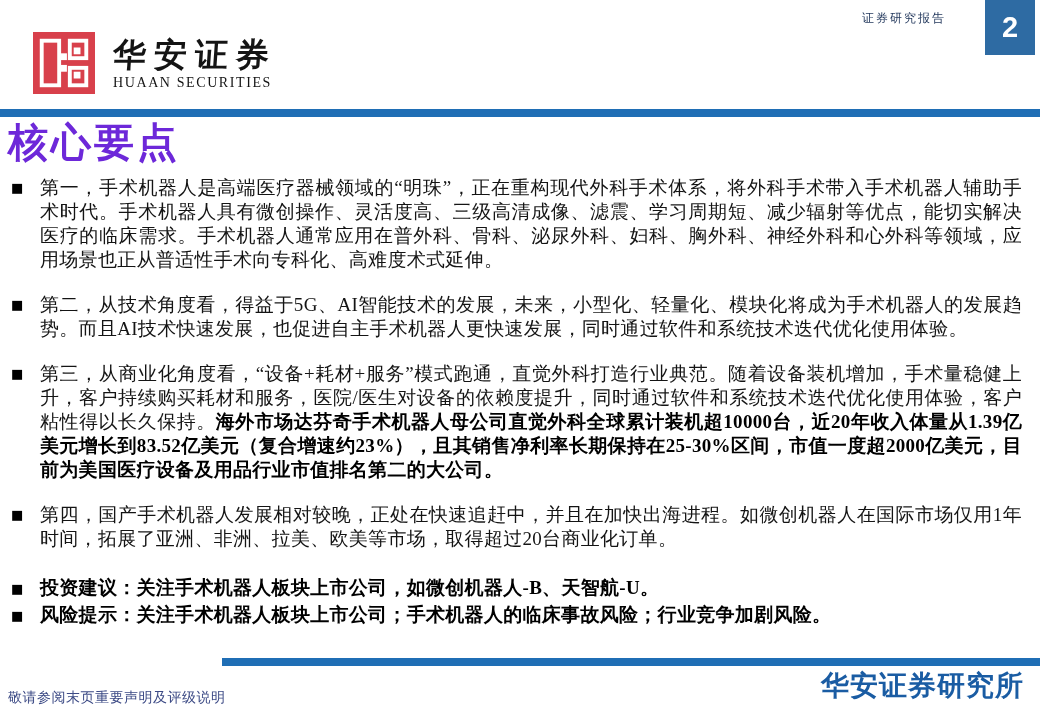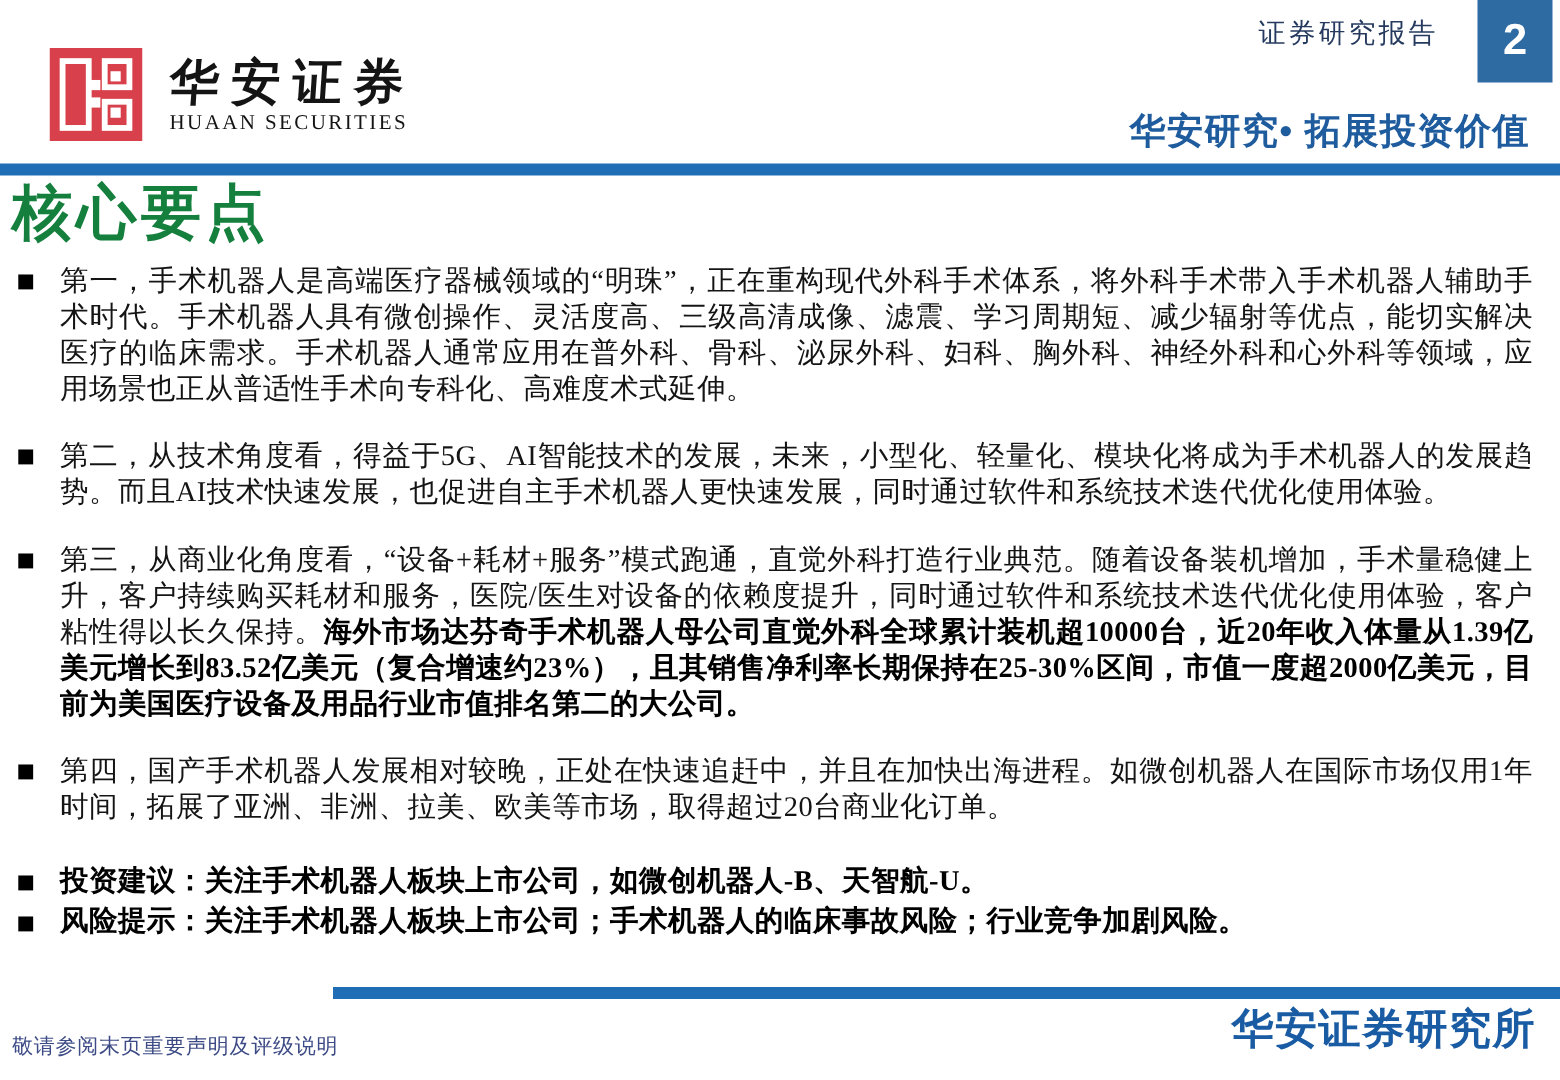--- a/index.html
+++ b/index.html
@@ -21,22 +21,22 @@
     font-family: "DejaVu Serif", "Liberation Serif", serif;
     font-size: 33px; font-weight: bold; letter-spacing: 8px;
     transform: skewX(-4deg); color: #141414; line-height: 1.05;
   }
   .logo-en {
     font-family: "Liberation Serif", serif;
     font-size: 14px; font-weight: normal; letter-spacing: 1.6px; color: #141414;
     margin-top: 2px;
   }
   .report-type {
-    position: absolute; top: 10px; right: 81px;
-    font-size: 18px; color: #253A5E; letter-spacing: 2px;
+    position: absolute; top: 10px; right: 94px;
+    font-size: 12px; color: #253A5E; letter-spacing: 2px;
     font-family: "Liberation Serif", serif;
   }
   .page-box {
     position: absolute; top: 0; right: 5px; width: 50px; height: 55px;
     background: #2E6BA3; display: flex; align-items: center; justify-content: center;
   }
   .page-num {
     color: #ffffff; font-family: "Liberation Sans", sans-serif;
     font-size: 29px; font-weight: bold;
   }
@@ -44,21 +44,21 @@
     position: absolute; right: 20px; top: 71px;
     font-family: "Liberation Sans", sans-serif;
     font-size: 24px; font-weight: bold; color: #1F5C9E; letter-spacing: 1px;
     white-space: nowrap;
   }
   .top-bar { position: absolute; left: 0; top: 109px; width: 1040px; height: 8px; background: #1F6EB5; }
 
   
   .main { position: relative; padding: 10px 18px 0 8px; }
   .page-title {
-    font-size: 40px; font-weight: bold; color: #15803d;
+    font-size: 40px; font-weight: bold; color: #6d28d9;
     letter-spacing: 3px; line-height: 1.1; margin-bottom: 12px;
     font-family: "DejaVu Serif", "Liberation Serif", serif;
   }
   .bullets { list-style: none; }
   .bullet-item { display: flex; margin-bottom: 21px; }
   .bullet-item.tight { margin-bottom: 3px; }
   .bullet-marker {
     flex: 0 0 32px; font-size: 13px; line-height: 24px; color: #000;
     font-family: "DejaVu Sans", sans-serif; padding-left: 3px;
   }
@@ -102,21 +102,20 @@
     </svg>
     <div class="logo-text">
       <div class="logo-cn">华安证券</div>
       <div class="logo-en">HUAAN SECURITIES</div>
     </div>
   </div>
   <div class="report-type">证券研究报告</div>
   <div class="page-box">
     <span class="page-num">2</span>
   </div>
-  <div class="slogan">华安研究•  拓展投资价值</div>
   <div class="top-bar"></div>
 </div>
 
 <div class="main">
   <h1 class="page-title">核心要点</h1>
   <ul class="bullets">
     <li class="bullet-item">
       <span class="bullet-marker">■</span>
       <span class="bullet-text">第一，手术机器人是高端医疗器械领域的“明珠”，正在重构现代外科手术体系，将外科手术带入手术机器人辅助手术时代。手术机器人具有微创操作、灵活度高、三级高清成像、滤震、学习周期短、减少辐射等优点，能切实解决医疗的临床需求。手术机器人通常应用在普外科、骨科、泌尿外科、妇科、胸外科、神经外科和心外科等领域，应用场景也正从普适性手术向专科化、高难度术式延伸。</span>
     </li>

